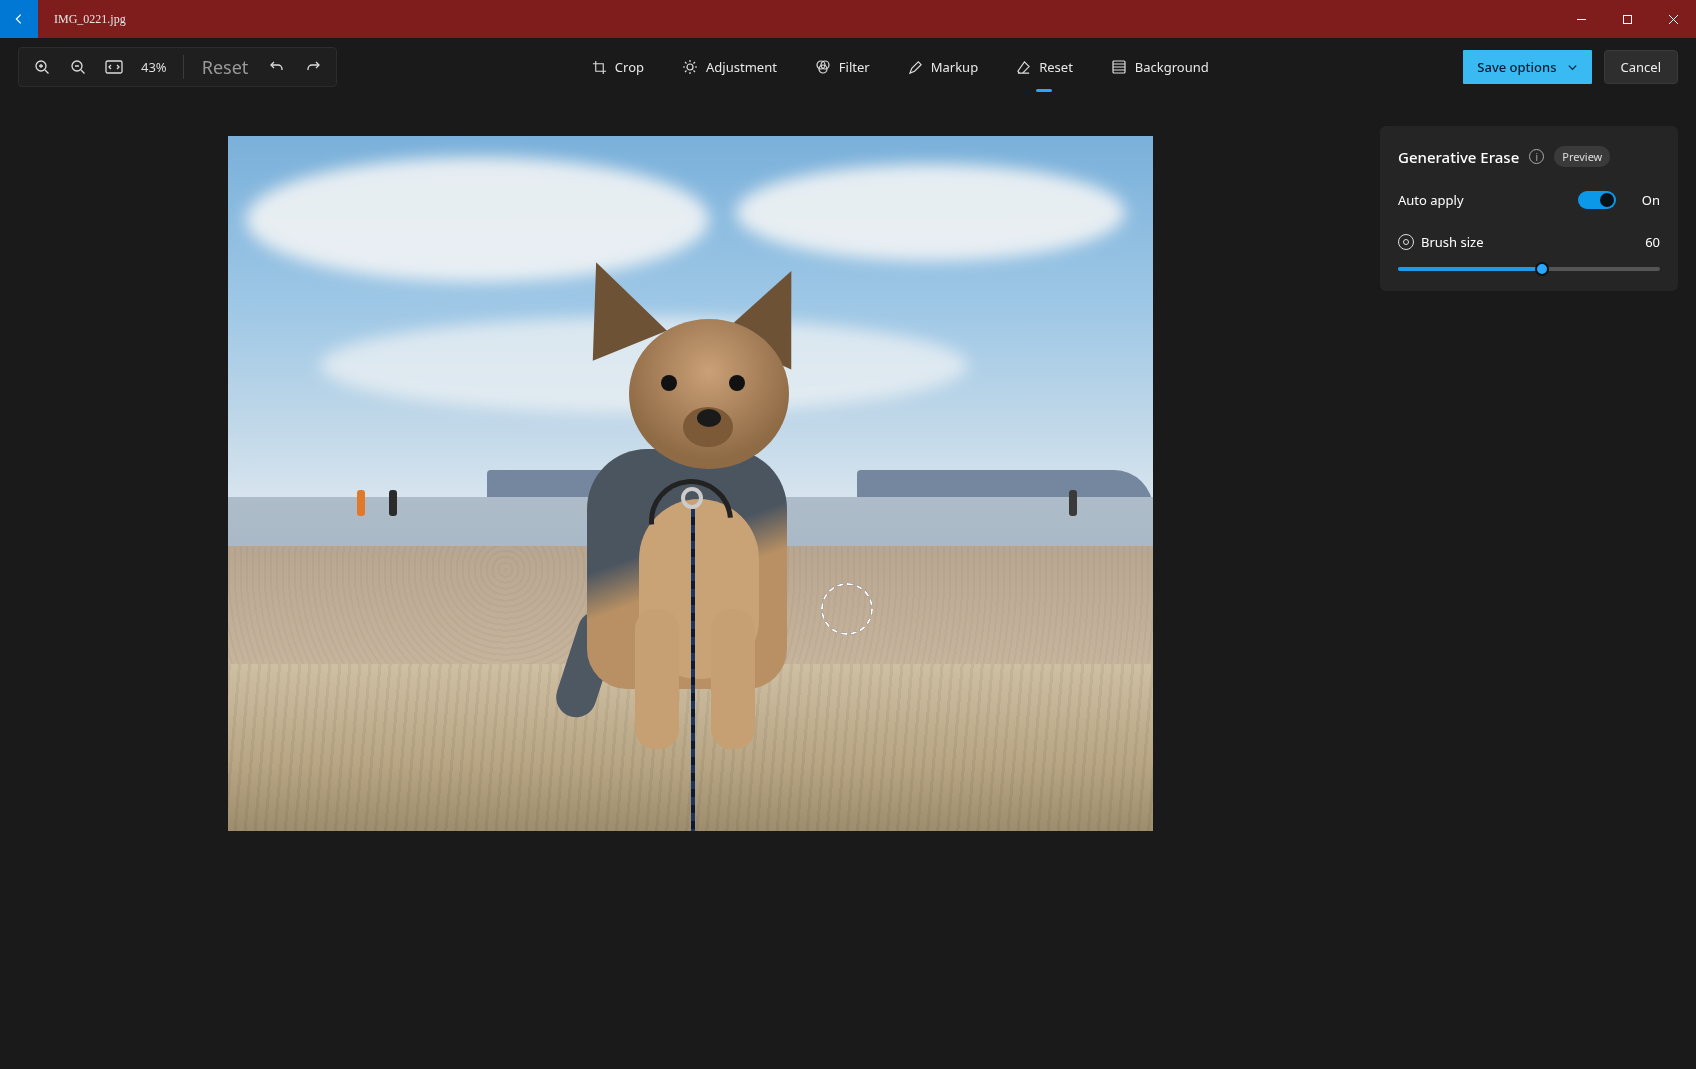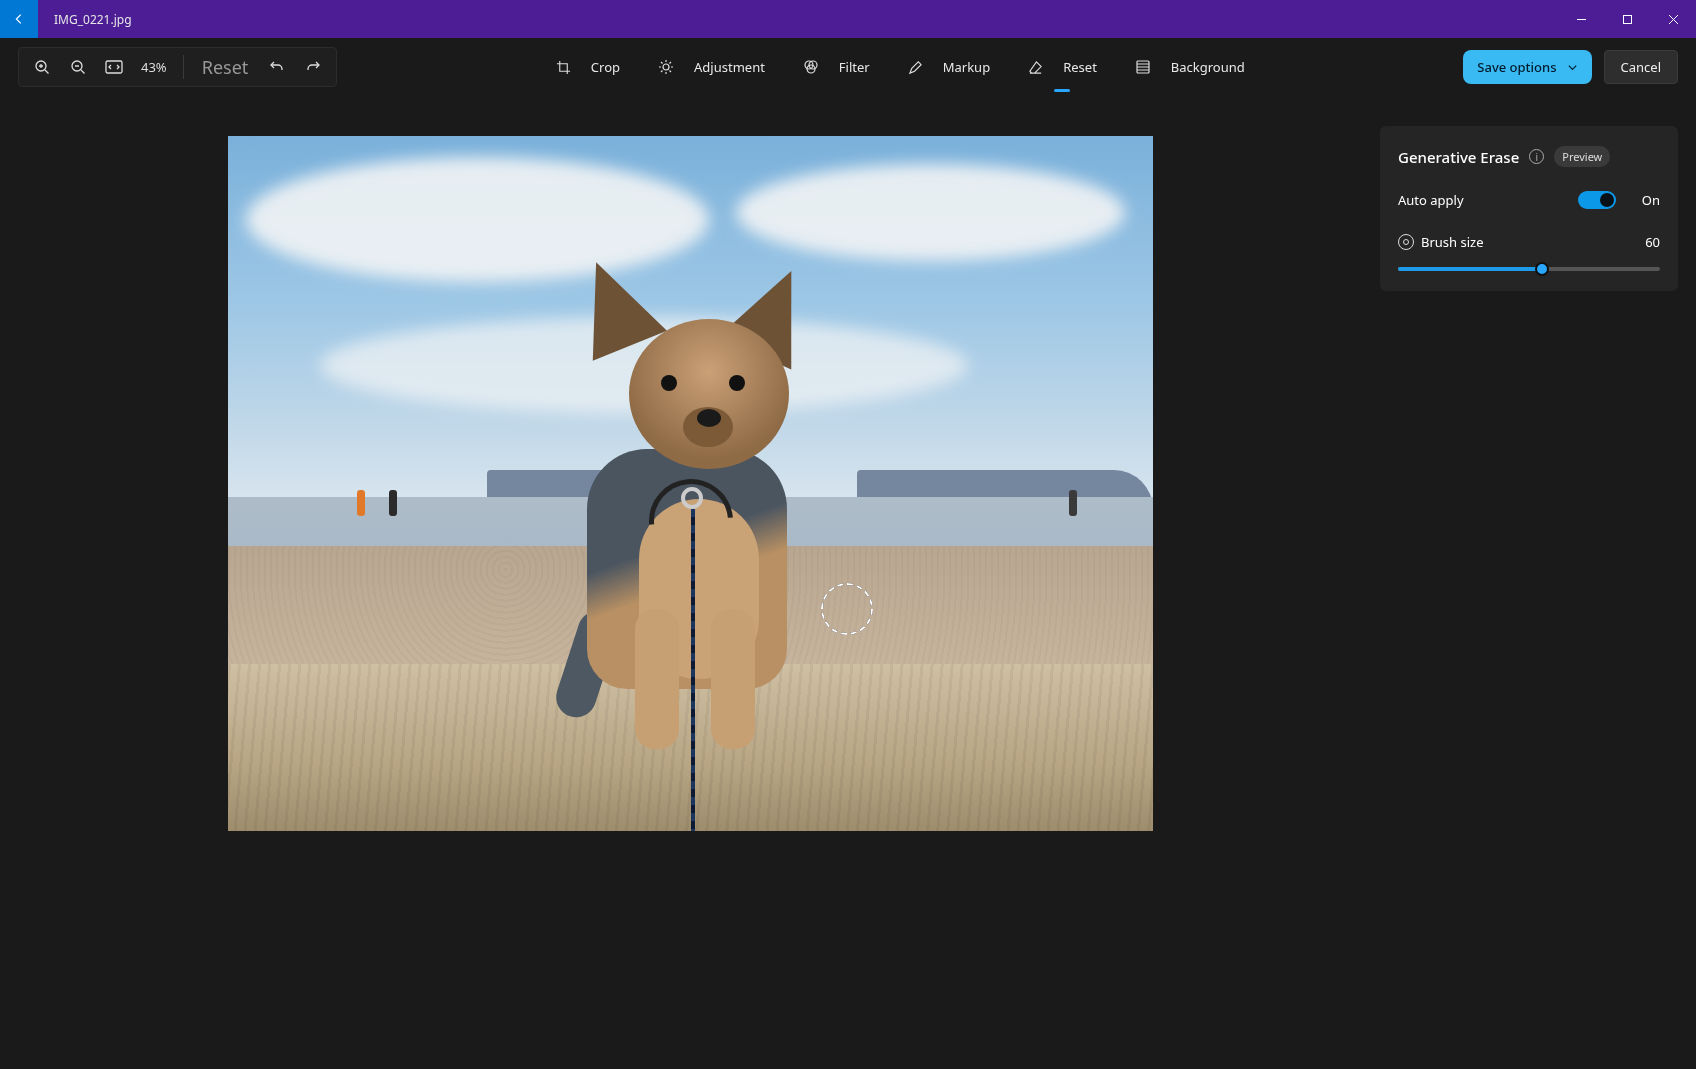--- a/index.html
+++ b/index.html
@@ -10,21 +10,22 @@
     color:#fff;
     font-size:13px;
     overflow:hidden;
   }
 
   
   .titlebar{
     height:38px;
     display:flex;
     align-items:center;
-    background:#4c1d95;
+    background:#7f1d1d;
+    font-family:Liberation Serif, serif;
   }
   .back-btn{
     width:38px;height:38px;
     background:#0078d4;
     display:flex;align-items:center;justify-content:center;
     cursor:pointer;
   }
   .file-name{
     margin-left:16px;font-size:12px;color:#e6e6e6;
   }
@@ -50,33 +51,33 @@
   .zoom-val{font-size:13px;color:#ddd;padding:0 6px;}
   .vsep{width:1px;height:24px;background:#3a3a3a;margin:0 4px;}
   .txt-btn{
     font-size:18px;color:#999;padding:4px 8px;border-radius:4px;cursor:pointer;
   }
 
   .tool-tabs{
     margin-left:auto;margin-right:auto;display:flex;gap:30px;align-items:center;
   }
   .tab{
-    display:flex;align-items:center;gap:20px;color:#e8e8e8;cursor:pointer;
+    display:flex;align-items:center;gap:8px;color:#e8e8e8;cursor:pointer;
     padding:6px 4px;font-size:13px;position:relative;
   }
   .tab.active::after{
     content:"";position:absolute;bottom:-10px;left:50%;transform:translateX(-50%);
     width:16px;height:3px;background:#2aa6ff;border-radius:2px;
   }
 
   .tool-group-right{
     display:flex;align-items:center;gap:12px;
   }
   .primary-btn{
-    height:34px;padding:0 14px;background:#3abaf3;color:#001b2e;border-radius:8px;
+    height:34px;padding:0 14px;background:#3abaf3;color:#001b2e;border-radius:1px;
     display:flex;align-items:center;gap:10px;cursor:pointer;font-size:13px;font-weight:500;
   }
   .secondary-btn{
     height:34px;padding:0 16px;background:#2e2e2e;border:1px solid #3a3a3a;color:#eee;
     border-radius:4px;display:flex;align-items:center;cursor:pointer;font-size:13px;
   }
 
   
   .main{
     position:absolute;top:96px;bottom:0;left:0;right:0;

